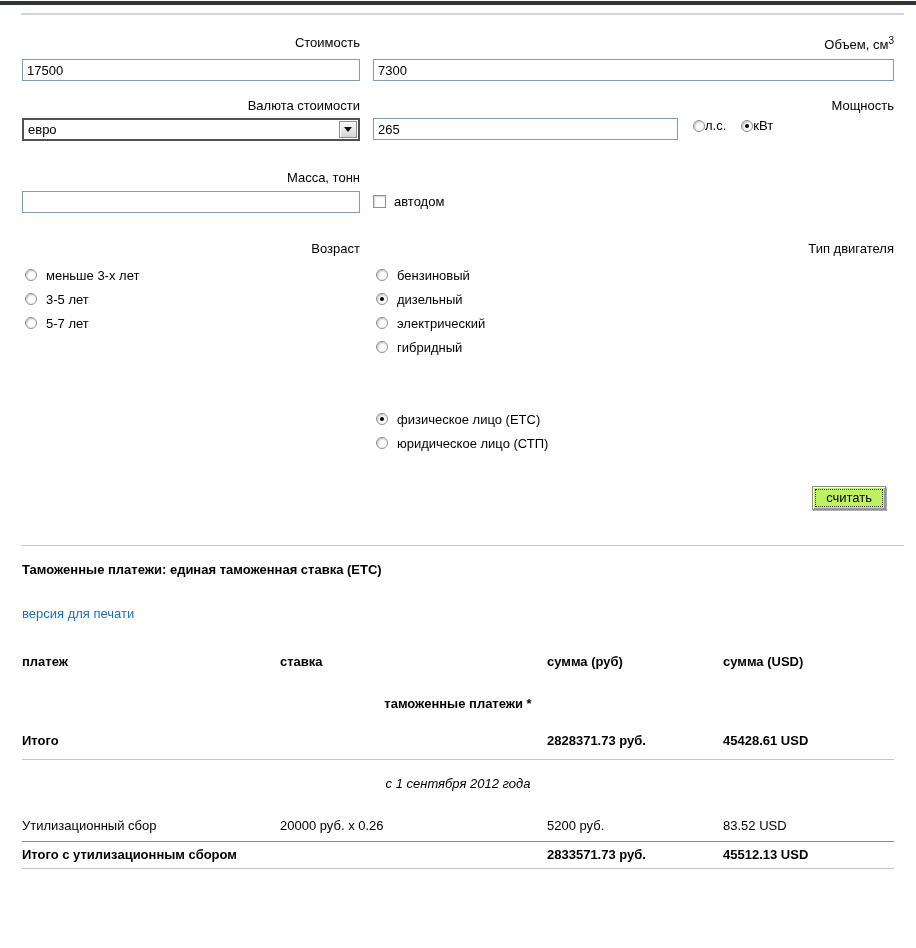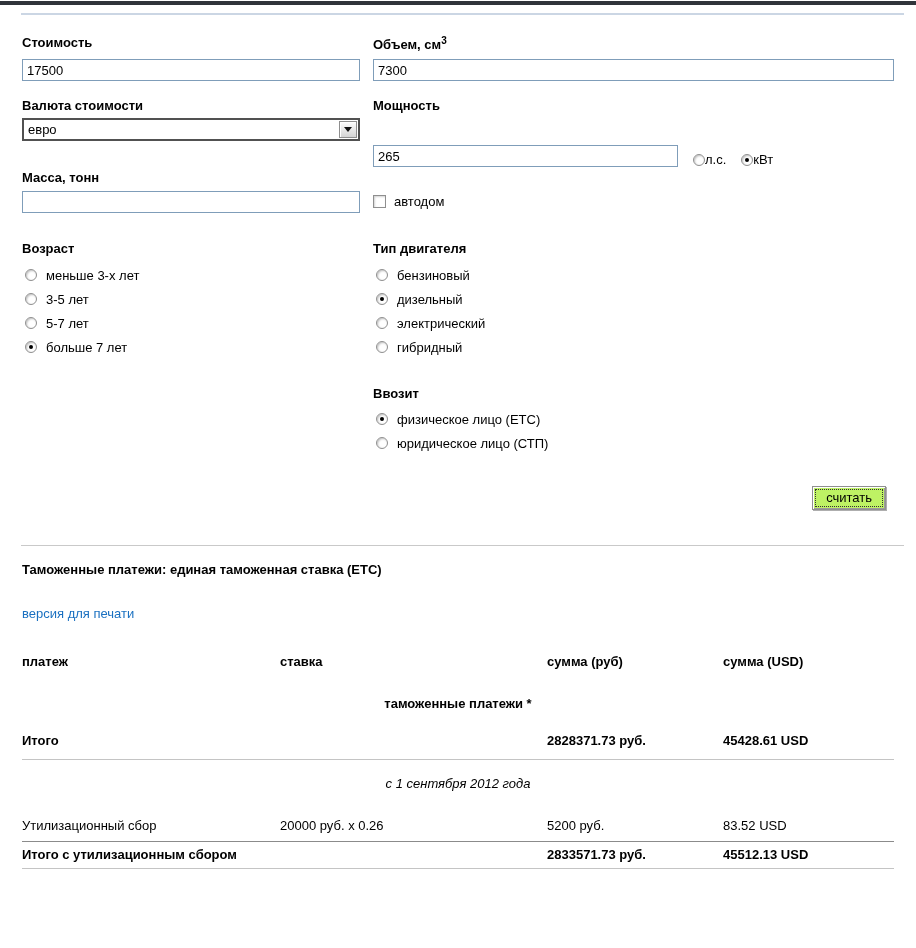--- a/index.html
+++ b/index.html
@@ -25,21 +25,21 @@
   .r3c1{grid-row:3;grid-column:1}.r3c2{grid-row:3;grid-column:2}
   .r4c1{grid-row:4;grid-column:1}.r4c2{grid-row:4;grid-column:2}
   .r5c1{grid-row:5;grid-column:1}
   .r6c1{grid-row:6;grid-column:1}.r6c2{grid-row:6;grid-column:2}
   .r7c1{grid-row:7;grid-column:1}.r7c2{grid-row:7;grid-column:2}
   .r8c1{grid-row:8;grid-column:1}.r8c2{grid-row:8;grid-column:2}
   .r9c2{grid-row:9;grid-column:2}
   .r10c2{grid-row:10;grid-column:2}
   .r11c2{grid-row:11;grid-column:2}
 
-  .flabel { font-weight: bold; padding-top: 3px; }
+  .flabel { font-weight: normal; padding-top: 3px; text-align: right; }
   .flabel sup { font-size: 10px; }
 
   input[type=text] {
     height: 22px; border: 1px solid #7f9db9; background: #fff;
     font-family: "Liberation Sans", sans-serif; font-size: 13px;
     padding: 1px 4px; color: #000;
   }
   .w-full { width: 100%; }
   .w-338 { width: 338px; }
   .w-305 { width: 305px; }
@@ -55,21 +55,21 @@
     border: 1px solid #8e8e8e;
     box-shadow: inset 1px 1px 0 #fff;
     display: flex; align-items: center; justify-content: center;
   }
   .arrow-down {
     width: 0; height: 0;
     border-left: 4px solid transparent; border-right: 4px solid transparent;
     border-top: 5px solid #111;
   }
 
-  .power-row { display: flex; align-items: flex-end; }
+  .power-row { display: flex; align-items: flex-start; }
   .power-row .unit { margin-left: 15px; display: flex; align-items: center; }
 
   .radio {
     width: 12px; height: 12px; border: 1px solid #8f8f8f; border-radius: 50%;
     background: #fff; box-shadow: inset 1px 1px 2px rgba(0,0,0,.25);
     position: relative; flex: none;
   }
   .radio.checked::after {
     content: ""; position: absolute; left: 3px; top: 3px;
     width: 4px; height: 4px; border-radius: 50%; background: #000;
@@ -168,24 +168,20 @@
       <span class="opt-label">меньше 3-х лет</span>
     </div>
     <div class="opt-row">
       <span class="radio"></span>
       <span class="opt-label">3-5 лет</span>
     </div>
     <div class="opt-row">
       <span class="radio"></span>
       <span class="opt-label">5-7 лет</span>
     </div>
-    <div class="opt-row">
-      <span class="radio checked"></span>
-      <span class="opt-label">больше 7 лет</span>
-    </div>
   </div>
 
   <div class="r8c2">
     <div class="opt-row">
       <span class="radio"></span>
       <span class="opt-label">бензиновый</span>
     </div>
     <div class="opt-row">
       <span class="radio checked"></span>
       <span class="opt-label">дизельный</span>
@@ -193,21 +189,20 @@
     <div class="opt-row">
       <span class="radio"></span>
       <span class="opt-label">электрический</span>
     </div>
     <div class="opt-row">
       <span class="radio"></span>
       <span class="opt-label">гибридный</span>
     </div>
   </div>
 
-  <div class="flabel r9c2 vvozit-label">Ввозит</div>
 
   <div class="r10c2">
     <div class="opt-row">
       <span class="radio checked"></span>
       <span class="opt-label">физическое лицо (ЕТС)</span>
     </div>
     <div class="opt-row">
       <span class="radio"></span>
       <span class="opt-label">юридическое лицо (СТП)</span>
     </div>

